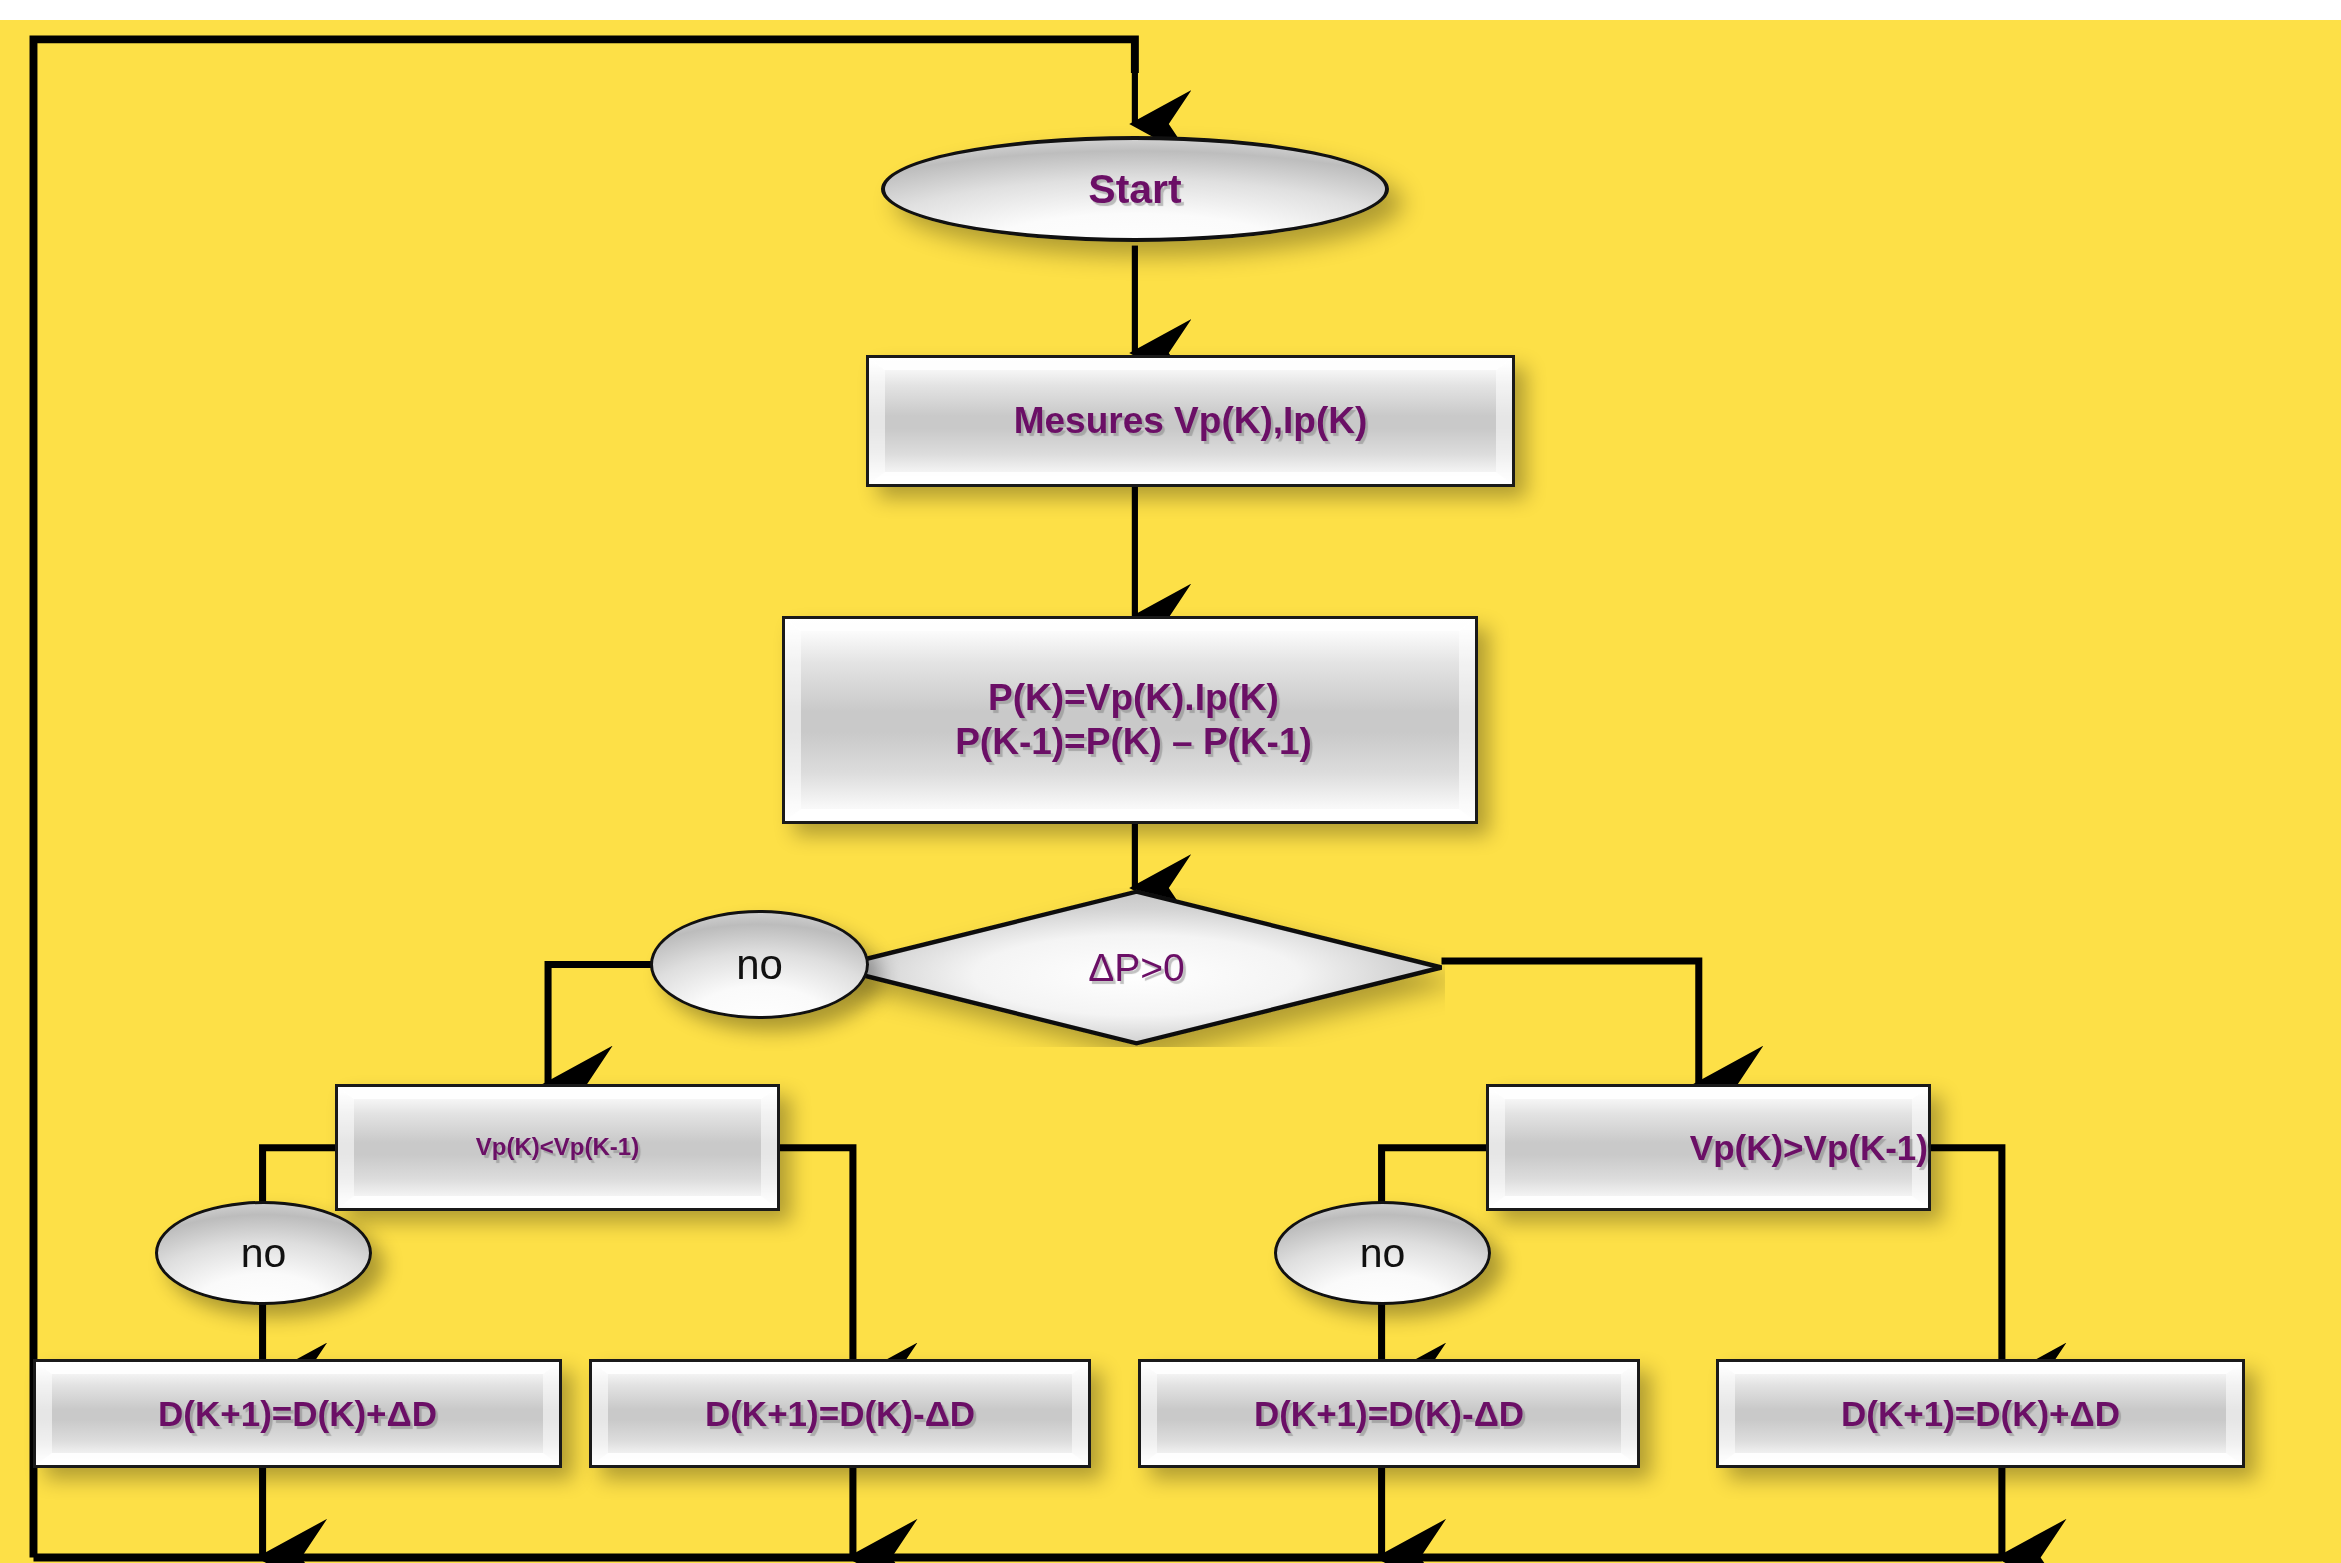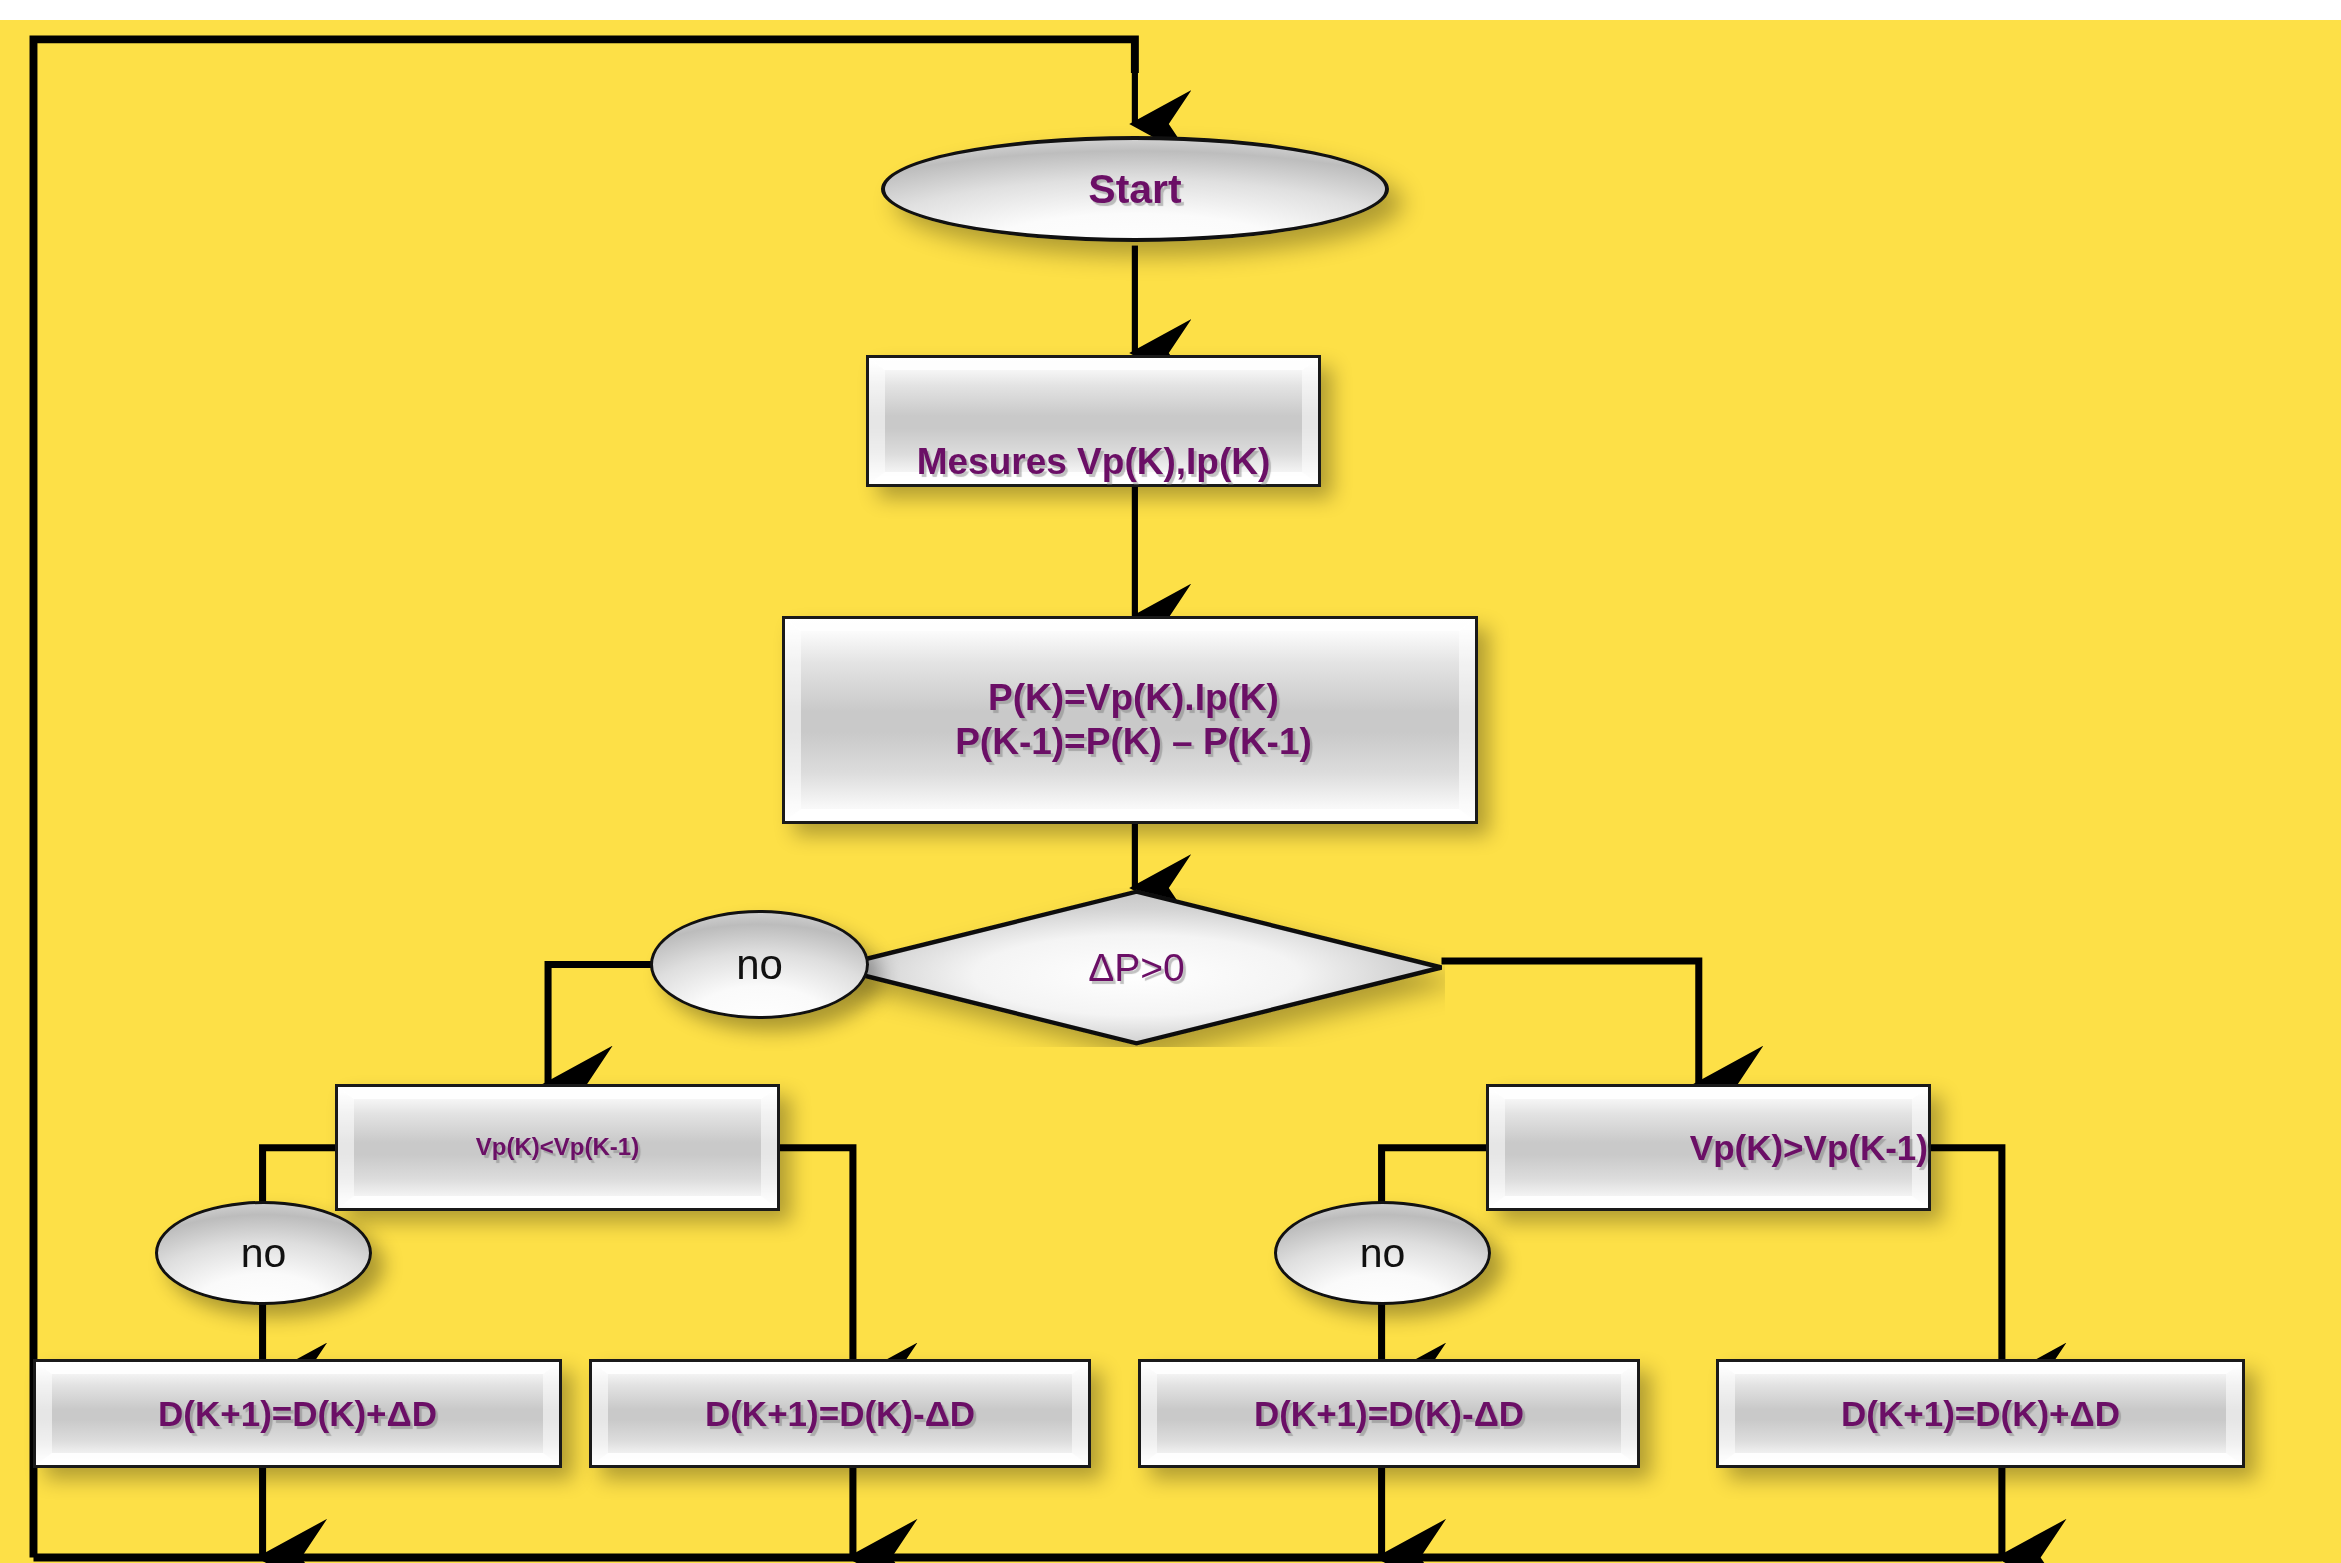--- a/index.html
+++ b/index.html
@@ -185,21 +185,21 @@
       <path stroke-width="8" marker-end="url(#arrow)" d="M 968 1640 L 968 1745"></path>
       <path stroke-width="8" marker-end="url(#arrow)" d="M 1568 1640 L 1568 1745"></path>
       <path stroke-width="8" marker-end="url(#arrow)" d="M 2272 1640 L 2272 1745"></path>
     </g>
   </svg>
 
   <div class="node term" style="left:881px; top:116px; width:508px; height:106px; font-size:41px;">
     <span class="txt">Start</span>
   </div>
 
-  <div class="node proc" style="left:866px; top:335px; width:455px; height:132px; font-size:37px;align-items:flex-end;">
+  <div class="node proc" style="left:866px; top:335px; width:649px; height:132px; font-size:37px;">
     <span class="txt">Mesures Vp(K),Ip(K)</span>
   </div>
 
   <div class="node proc" style="left:782px; top:596px; width:696px; height:208px; font-size:37px;padding-left:7px;">
     <span class="txt">P(K)=Vp(K).Ip(K)
 P(K-1)=P(K) – P(K-1)</span>
   </div>
 
   <div class="decision" style="left:828px; top:868px; width:617px; height:159px; font-size:39px;">
     <svg class="dshape" viewBox="0 0 700 180" xmlns="http://www.w3.org/2000/svg">

